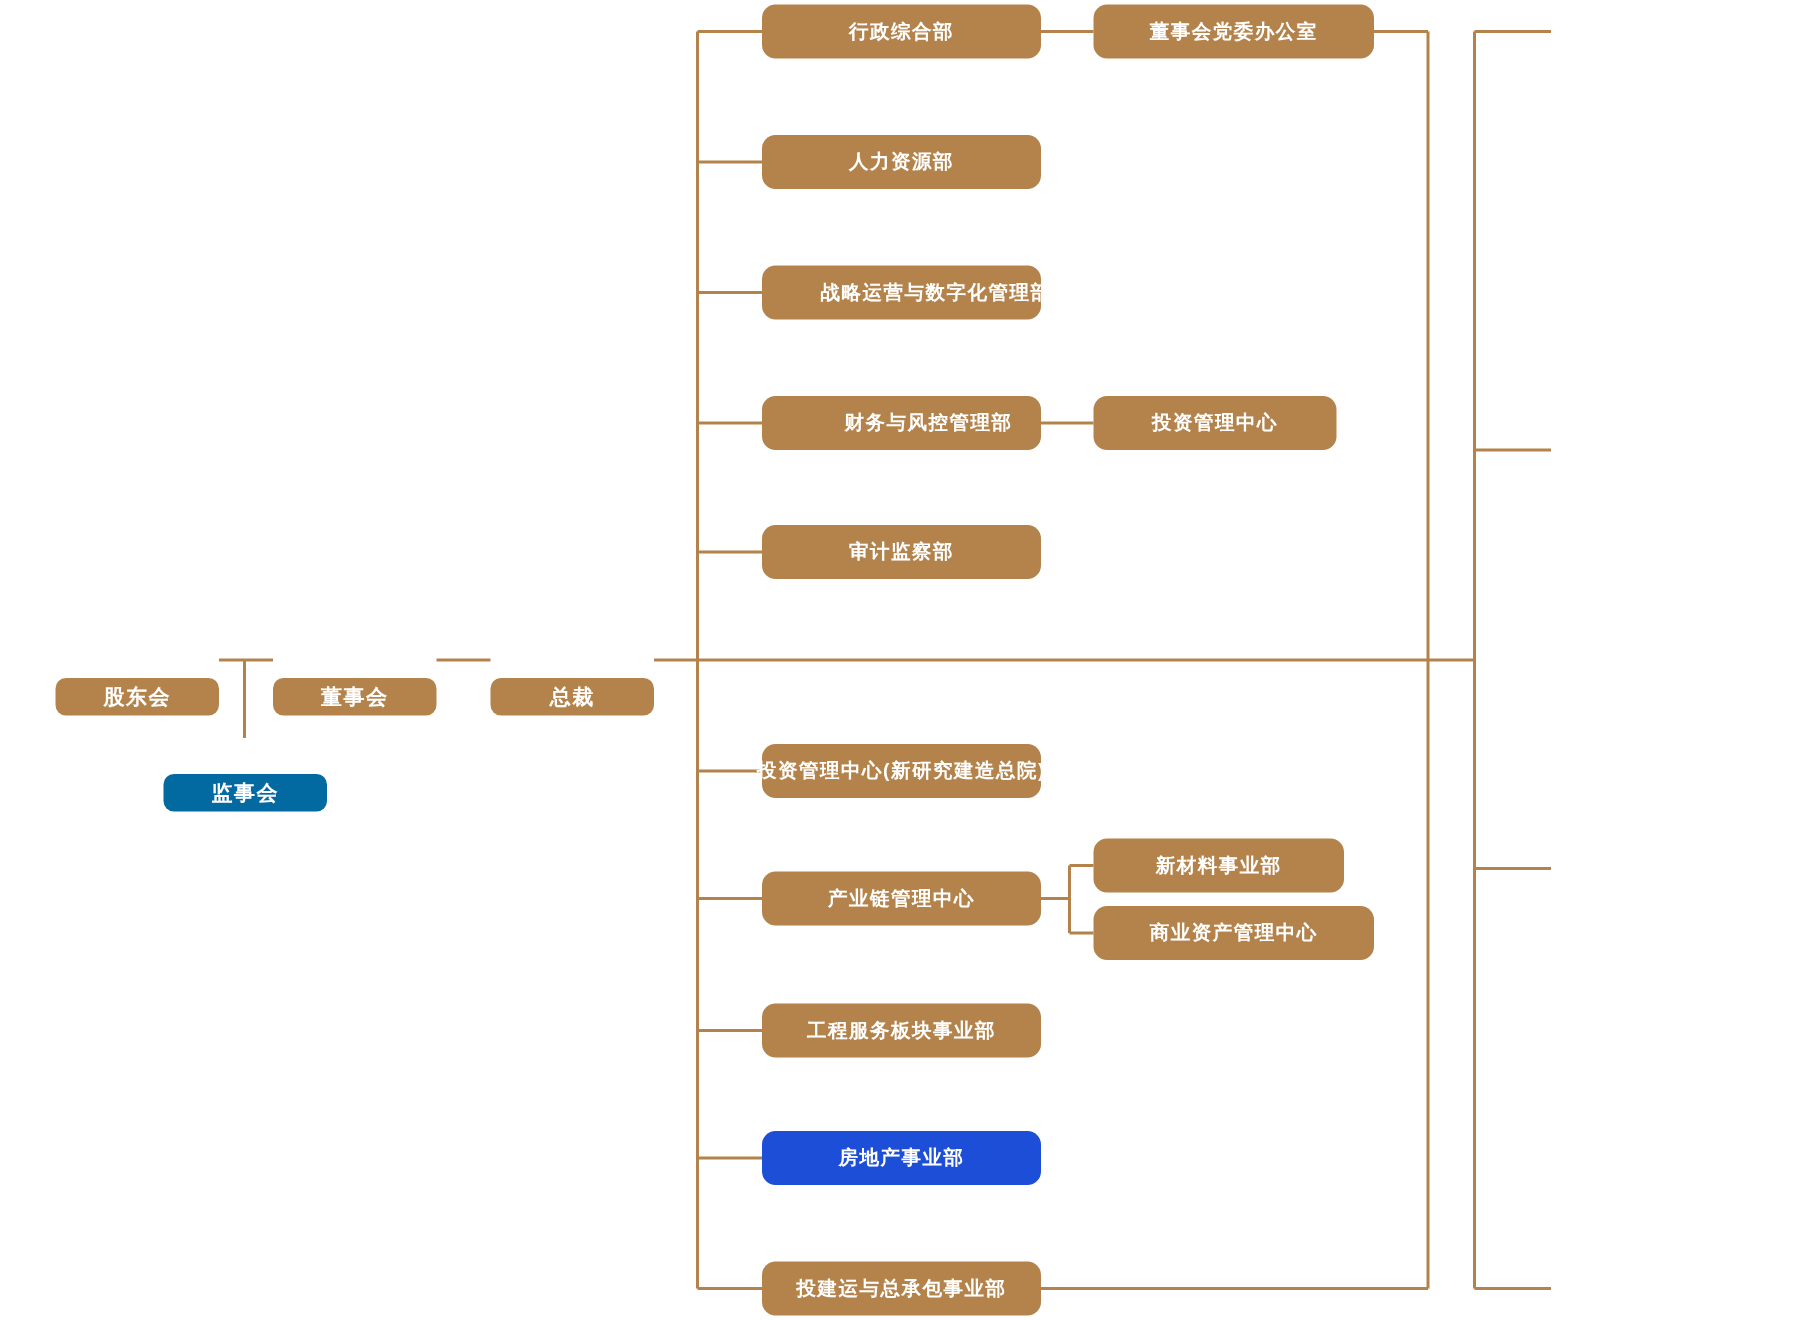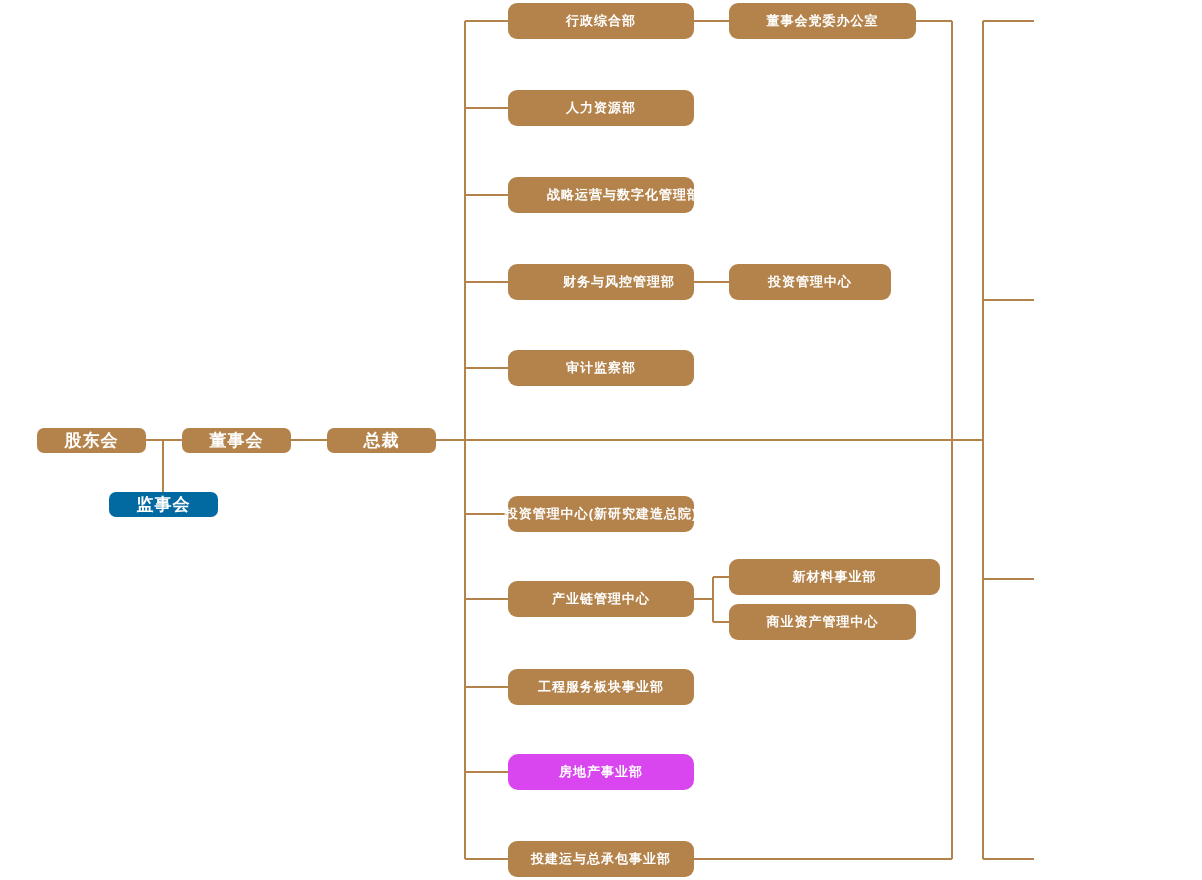--- a/index.html
+++ b/index.html
@@ -25,22 +25,23 @@
     box-sizing: border-box;
     text-align: center;
   }
   .node.med {
     border-radius: 9px;
     font-size: 13px;
     letter-spacing: 1px;
   }
   .node.small {
     border-radius: 7px;
-    font-size: 17px;
+    font-size: 14px;
     letter-spacing: 1px;
+    margin-top: 24px;
   }
   .hline, .vline {
     position: absolute;
   }
 </style>
 </head>
 <body>
 
 <div class="canvas" style="background: rgb(255, 255, 255);">
     <div class="hline" style="left: 146px; top: 439.25px; width: 36px; height: 1.5px; background: rgb(179, 131, 75);"></div>
@@ -78,18 +79,18 @@
     <div class="node small" style="left: 109px; top: 492px; width: 109px; height: 25px; background: #0369a1; color: rgb(255, 255, 255);">监事会</div>
     <div class="node med" style="left: 729px; top: 3px; width: 187px; height: 36px; background: rgb(179, 131, 75); color: rgb(255, 255, 255);">董事会党委办公室</div>
     <div class="node med" style="left: 508px; top: 3px; width: 186px; height: 36px; background: rgb(179, 131, 75); color: rgb(255, 255, 255);">行政综合部</div>
     <div class="node med" style="left: 508px; top: 90px; width: 186px; height: 36px; background: rgb(179, 131, 75); color: rgb(255, 255, 255);">人力资源部</div>
     <div class="node med" style="left: 508px; top: 177px; width: 186px; height: 36px; background: rgb(179, 131, 75); color: rgb(255, 255, 255); padding-left: 46px;">战略运营与数字化管理部</div>
     <div class="node med" style="left: 508px; top: 264px; width: 186px; height: 36px; background: rgb(179, 131, 75); color: rgb(255, 255, 255); padding-left: 36px;">财务与风控管理部</div>
     <div class="node med" style="left: 729px; top: 264px; width: 162px; height: 36px; background: rgb(179, 131, 75); color: rgb(255, 255, 255);">投资管理中心</div>
     <div class="node med" style="left: 508px; top: 350px; width: 186px; height: 36px; background: rgb(179, 131, 75); color: rgb(255, 255, 255);">审计监察部</div>
     <div class="node med" style="left: 508px; top: 496px; width: 186px; height: 36px; background: rgb(179, 131, 75); color: rgb(255, 255, 255);">投资管理中心(新研究建造总院)</div>
     <div class="node med" style="left: 508px; top: 581px; width: 186px; height: 36px; background: rgb(179, 131, 75); color: rgb(255, 255, 255);">产业链管理中心</div>
-    <div class="node med" style="left: 729px; top: 559px; width: 211px; height: 36px; background: rgb(179, 131, 75); color: rgb(255, 255, 255);">新材料事业部</div>
+    <div class="node med" style="left: 729px; top: 559px; width: 167px; height: 36px; background: rgb(179, 131, 75); color: rgb(255, 255, 255);">新材料事业部</div>
     <div class="node med" style="left: 729px; top: 604px; width: 187px; height: 36px; background: rgb(179, 131, 75); color: rgb(255, 255, 255);">商业资产管理中心</div>
     <div class="node med" style="left: 508px; top: 669px; width: 186px; height: 36px; background: rgb(179, 131, 75); color: rgb(255, 255, 255);">工程服务板块事业部</div>
-    <div class="node med" style="left: 508px; top: 754px; width: 186px; height: 36px; background: #d946ef; color: rgb(255, 255, 255); border-radius: 10px;">房地产事业部</div>
+    <div class="node med" style="left: 508px; top: 754px; width: 186px; height: 36px; background: #1d4ed8; color: rgb(255, 255, 255);">房地产事业部</div>
     <div class="node med" style="left: 508px; top: 841px; width: 186px; height: 36px; background: rgb(179, 131, 75); color: rgb(255, 255, 255);">投建运与总承包事业部</div>
   </div>
 
 </body></html>

